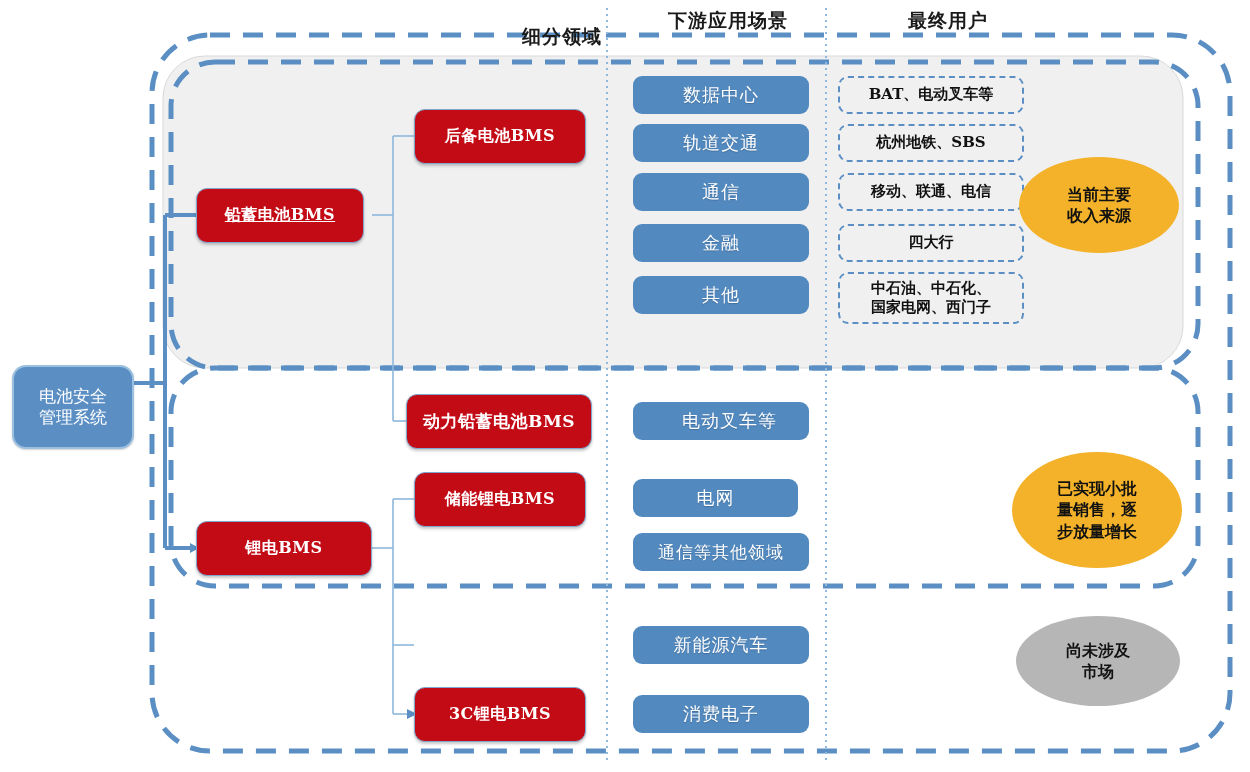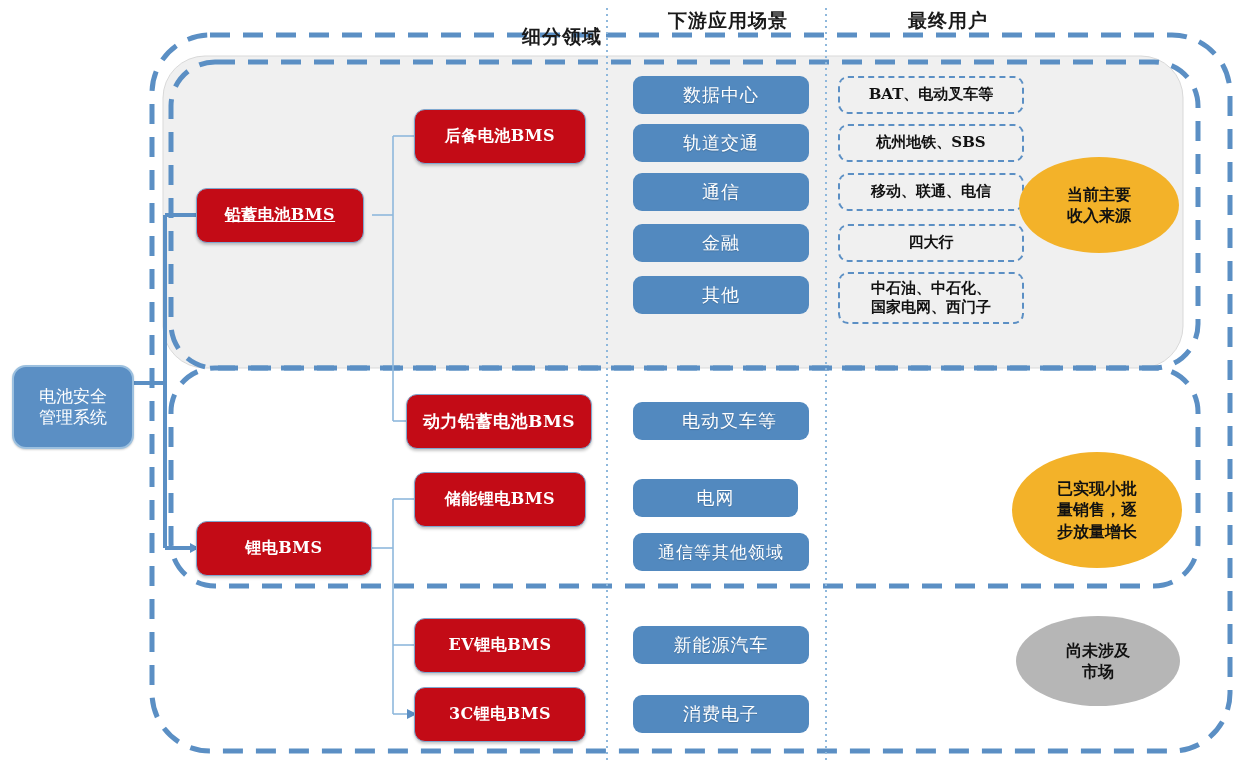--- a/index.html
+++ b/index.html
@@ -162,21 +162,20 @@
   <div class="red-box" style="left:196px;top:188px;width:168px;height:55px;text-decoration:underline;">铅蓄电池BMS</div>
 
   <div class="red-box" style="left:196px;top:521px;width:176px;height:55px;">锂电BMS</div>
 
   <div class="red-box" style="left:414px;top:109px;width:172px;height:55px;">后备电池BMS</div>
 
   <div class="red-box" style="left:406px;top:394px;width:186px;height:55px;font-size:17px;">动力铅蓄电池BMS</div>
 
   <div class="red-box" style="left:414px;top:472px;width:172px;height:55px;">储能锂电BMS</div>
 
-  <div class="red-box" style="left:414px;top:618px;width:172px;height:55px;">EV锂电BMS</div>
 
   <div class="red-box" style="left:414px;top:687px;width:172px;height:55px;">3C锂电BMS</div>
 
   <div class="blue-box" style="left:633px;top:76px;width:176px;height:38px;">数据中心</div>
   <div class="blue-box" style="left:633px;top:124px;width:176px;height:38px;">轨道交通</div>
   <div class="blue-box" style="left:633px;top:173px;width:176px;height:38px;">通信</div>
   <div class="blue-box" style="left:633px;top:224px;width:176px;height:38px;">金融</div>
   <div class="blue-box" style="left:633px;top:276px;width:176px;height:38px;">其他</div>
 
   <div class="blue-box" style="left:633px;top:402px;width:176px;height:38px;padding-left:17px;">电动叉车等</div>

